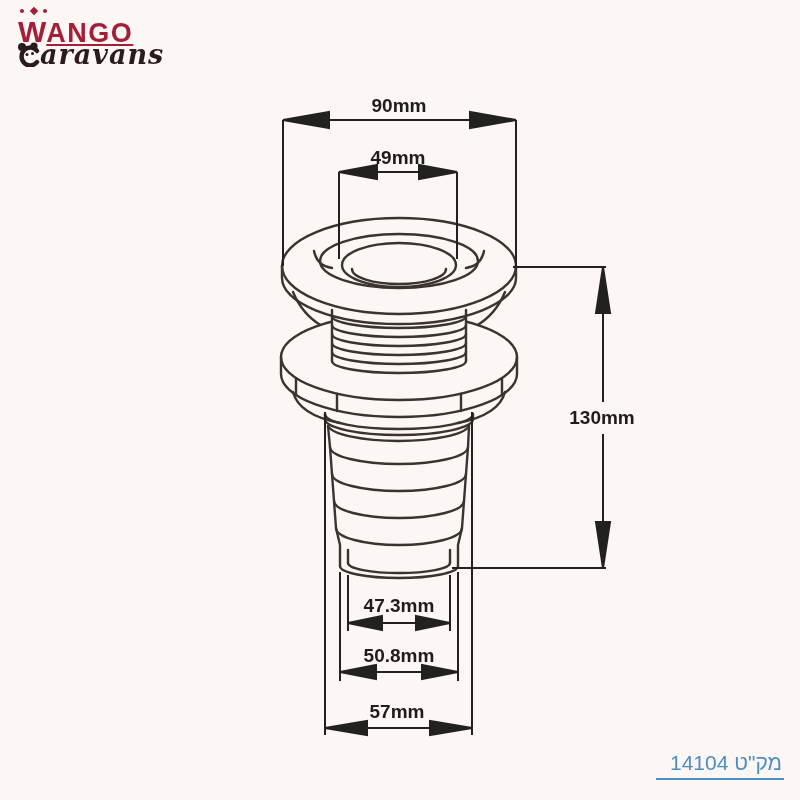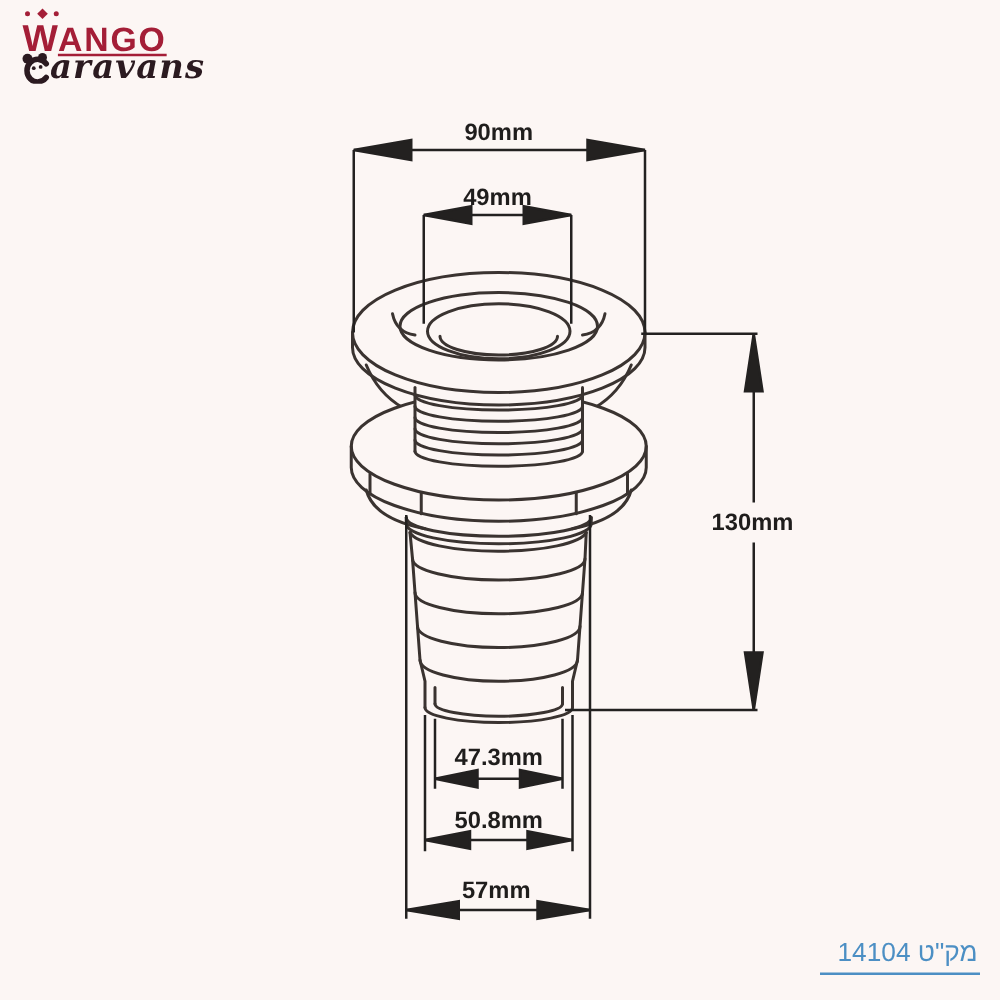--- a/index.html
+++ b/index.html
@@ -14,21 +14,21 @@
   .logo{position:absolute;left:18px;top:8px;}
   .brand-line{position:relative;padding-top:9px;line-height:1;color:#a41e37;font-weight:bold;white-space:nowrap;}
   .brand-initial{font-size:30px;letter-spacing:0;}
   .brand-rest{font-size:27px;letter-spacing:1.5px;text-decoration:underline;}
   .crown{position:absolute;top:0;left:2px;width:27px;display:flex;justify-content:space-between;align-items:flex-start;height:8px;}
   .crown i{display:block;background:#a41e37;}
   .c-dot{width:4px;height:4px;border-radius:50%;margin-top:1px;}
   .c-diamond{width:6px;height:6px;transform:rotate(45deg);}
   .caravans-line{margin-top:-7px;margin-left:-2px;line-height:1;color:#2b1a20;
     font-family:"DejaVu Serif",serif;font-style:italic;font-weight:bold;font-size:27px;
-    letter-spacing:1px;white-space:nowrap;display:flex;align-items:flex-start;}
+    letter-spacing:1px;white-space:nowrap;display:flex;align-items:center;}
   .panda{margin-right:-1px;margin-bottom:1px;}
   
   .drawing-svg{position:absolute;left:0;top:0;}
   .dim-label{font-family:"Liberation Sans",sans-serif;font-weight:bold;font-size:19px;fill:#1f1d1c;}
   
   .catalog{
     position:absolute;right:16px;bottom:20px;
     direction:rtl;unicode-bidi:isolate;
     font-size:21px;color:#4c8fc4;
     border-bottom:2px solid #4c8fc4;

